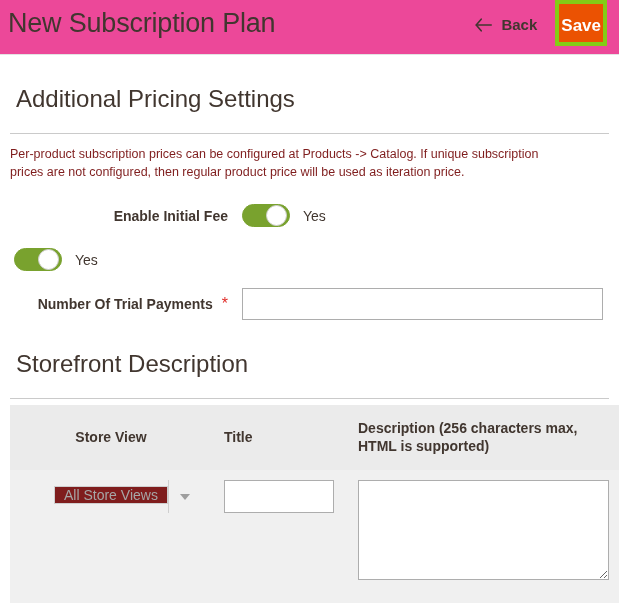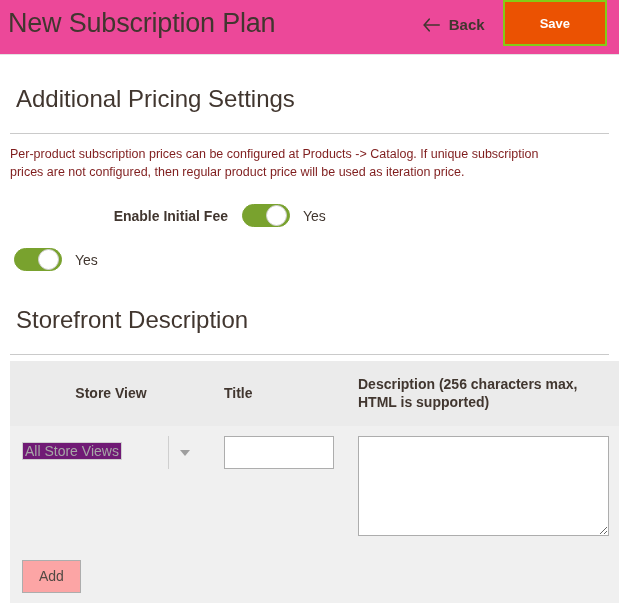--- a/index.html
+++ b/index.html
@@ -54,26 +54,26 @@
   }
   .back-arrow {
     display: inline-block;
     width: 17px;
     height: 14px;
     position: relative;
   }
   .back-arrow svg { display: block; }
   .save-button {
     background: #eb5202;
-    border: 2px solid #84cc16;
+    border: 4px solid #84cc16;
     color: #ffffff;
     font-family: inherit;
-    font-size: 13px;
+    font-size: 17px;
     font-weight: bold;
-    padding: 0 35px;
+    padding: 0 2px;
     height: 46px;
     line-height: 44px;
     cursor: pointer;
     border-radius: 0;
   }
   .section { margin: 0; }
   .section-title {
     font-size: 24px;
     font-weight: 400;
     color: #41362f;
@@ -193,29 +193,30 @@
   .select-wrap {
     position: relative;
     width: 178px;
     height: 33px;
     display: inline-block;
   }
   .select-box {
     width: 178px;
     height: 33px;
     border: 1px solid #cfcfcf;
-    background: #701a75;
+    background: #7f1d1d;
     color: #a6a6a6;
     font-family: inherit;
     font-size: 14px;
     line-height: 31px;
-    padding: 0 2px;
+    padding: 0 9px;
     white-space: nowrap;
     overflow: hidden;
     cursor: default;
+    margin-left: 32px;
   }
   .select-arrow-box {
     position: absolute;
     top: 0;
     right: 0;
     width: 32px;
     height: 33px;
     border-left: 1px solid #cfcfcf;
     display: flex;
     align-items: center;
@@ -309,20 +310,28 @@
 
     <div class="form-row">
       <div class="form-control">
         <span class="toggle">
           <span class="knob"></span>
         </span>
         <span class="toggle-text">Yes</span>
       </div>
     </div>
 
+    <div class="form-row">
+      <div class="form-label">
+        <span>Number Of Trial Payments</span><span class="req-star">*</span>
+      </div>
+      <div class="form-control">
+        <input class="text-input" type="text" value="" style="">
+      </div>
+    </div>
 
   </div>
 </div>
 
 <div class="section">
   <div class="section-title">Storefront Description</div>
   <div class="section-rule"></div>
 
   <div class="table-panel">
     <table class="sf-table">

